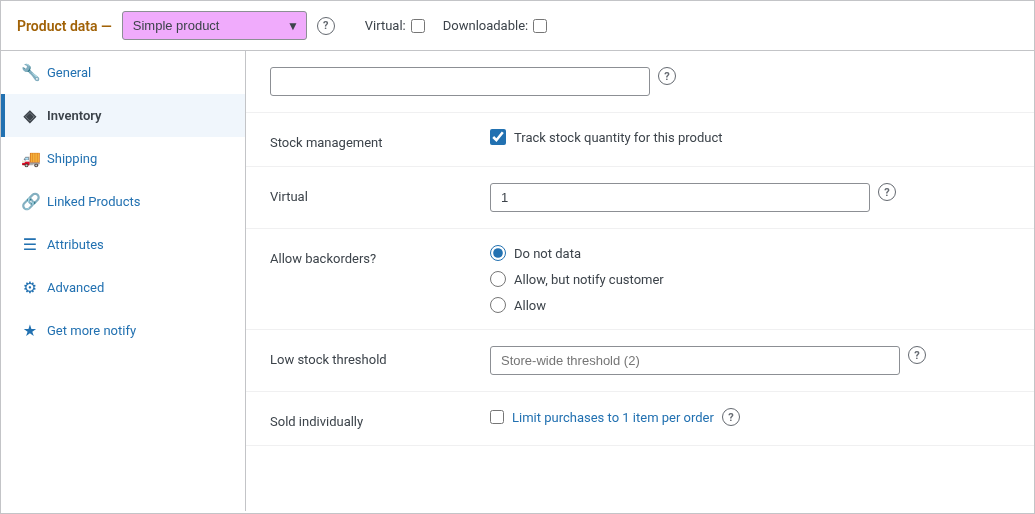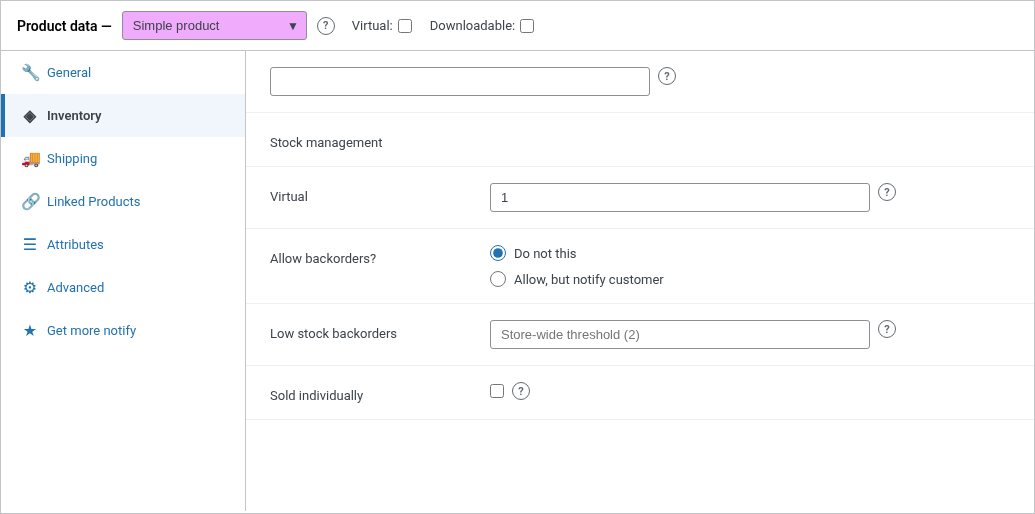--- a/index.html
+++ b/index.html
@@ -19,21 +19,21 @@
       display: flex;
       align-items: center;
       padding: 10px 16px;
       border-bottom: 1px solid #c3c4c7;
       gap: 10px;
       background: #fff;
     }
     .product-data-label {
       font-size: 14px;
       font-weight: 600;
-      color: #000000;
+      color: #a16207;
     }
     .product-type-select-wrapper {
       position: relative;
       display: inline-flex;
       align-items: center;
     }
     .product-type-select {
       appearance: none;
       background: #f0abfc;
       border: 1px solid #8c8f94;
@@ -62,21 +62,21 @@
       color: #646970;
       font-size: 11px;
       font-weight: bold;
       cursor: pointer;
       flex-shrink: 0;
     }
     .header-checkboxes {
       display: flex;
       align-items: center;
       gap: 18px;
-      margin-left: 7px;
+      margin-left: 20px;
     }
     .checkbox-label {
       display: flex;
       align-items: center;
       gap: 5px;
       font-size: 13px;
       color: #3c434a;
       cursor: pointer;
     }
     .checkbox-label input[type="checkbox"] {
@@ -157,21 +157,21 @@
       background: #fff;
       width: 380px;
     }
     .placeholder-input {
       border: 1px solid #8c8f94;
       border-radius: 3px;
       padding: 6px 10px;
       font-size: 13px;
       color: #8c8f94;
       background: #fff;
-      width: 380px;
+      width: 410px;
     }
     
     .stock-management-row {
       display: flex;
       align-items: center;
       gap: 8px;
     }
     .blue-checkbox {
       width: 16px;
       height: 16px;
@@ -290,59 +290,70 @@
 
       <div class="field-row">
         <div class="field-control">
           <input type="text" class="text-input" value="" style="">
           <span class="help-icon">?</span>
         </div>
       </div>
 
       <div class="field-row">
         <div class="field-label">Stock management</div>
+        <div class="field-control">
+          <div class="stock-management-row">
+            <input type="checkbox" class="blue-checkbox" checked="" style="">
+            <span class="stock-label">Track stock quantity for this product</span>
+          </div>
+        </div>
       </div>
 
       <div class="field-row">
         <div class="field-label">Virtual</div>
         <div class="field-control">
           <input type="text" class="text-input" value="1" style="">
           <span class="help-icon">?</span>
         </div>
       </div>
 
       <div class="field-row">
         <div class="field-label">Allow backorders?</div>
         <div class="field-control">
           <div class="radio-group">
             <div class="radio-item">
               <input type="radio" name="backorders" id="backorders-no" checked="" style="">
-              <label for="backorders-no">Do not this</label>
+              <label for="backorders-no">Do not data</label>
             </div>
             <div class="radio-item">
               <input type="radio" name="backorders" id="backorders-notify" style="">
               <label for="backorders-notify">Allow, but notify customer</label>
             </div>
+            <div class="radio-item">
+              <input type="radio" name="backorders" id="backorders-allow" style="">
+              <label for="backorders-allow">Allow</label>
+            </div>
           </div>
         </div>
       </div>
 
       <div class="field-row">
-        <div class="field-label">Low stock backorders</div>
+        <div class="field-label">Low stock threshold</div>
         <div class="field-control">
           <input type="text" class="placeholder-input" placeholder="Store-wide threshold (2)" value="" style="">
           <span class="help-icon">?</span>
         </div>
       </div>
 
       <div class="field-row">
         <div class="field-label">Sold individually</div>
         <div class="field-control">
           <div class="sold-individually-row">
             <input type="checkbox" class="sold-individually-checkbox" style="">
+            <span class="sold-individually-label">Limit purchases to 1 item per order</span>
             <span class="help-icon">?</span>
           </div>
         </div>
       </div>
 
     </div>
   </div>
 </div>
 
 </body></html>

